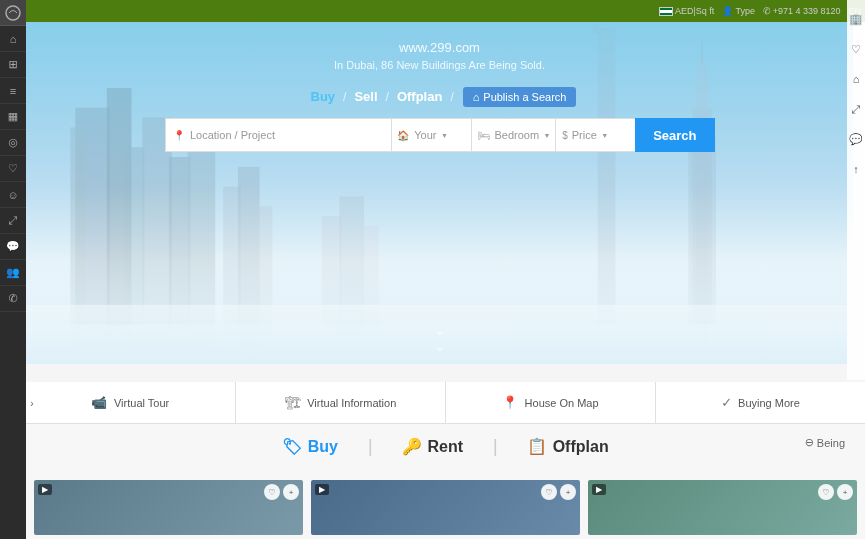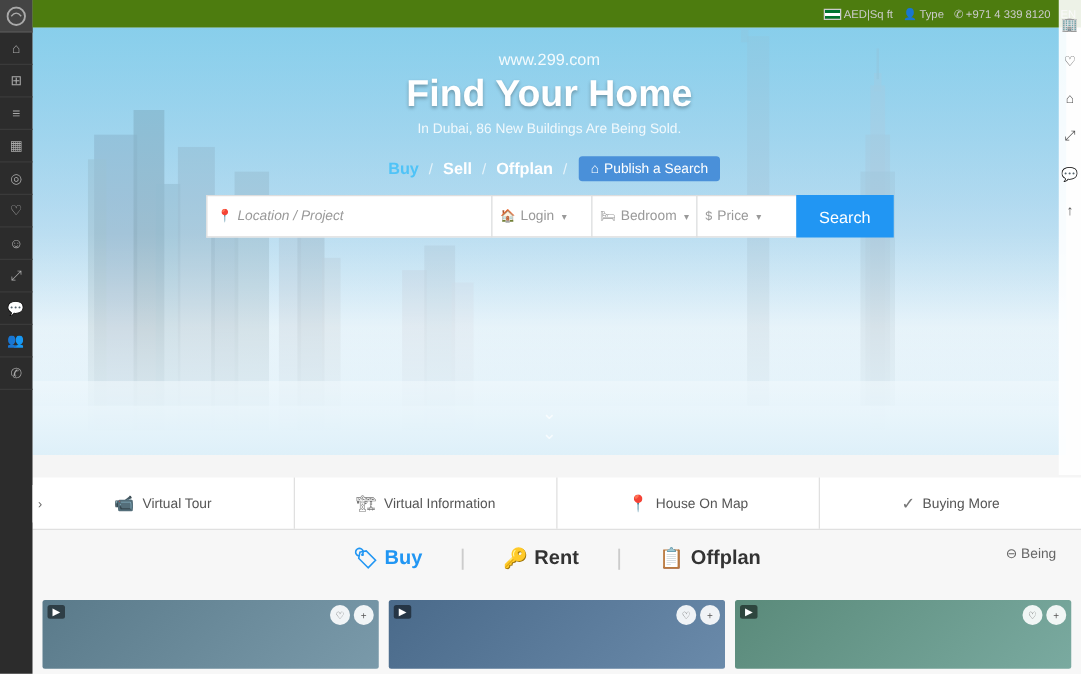--- a/index.html
+++ b/index.html
@@ -202,21 +202,21 @@
       align-items: center;
       gap: 4px;
     }
     .search-btn {
       background: #2196F3;
       color: #fff;
       border: none;
       height: 34px;
       padding: 0 18px;
       font-size: 13px;
-      font-weight: normal;
+      font-weight: bold;
       cursor: pointer;
     }
 
     
     .chevron-down {
       position: absolute;
       bottom: 10px;
       left: 50%;
       transform: translateX(-50%);
       color: rgba(255,255,255,0.7);
@@ -451,45 +451,44 @@
 
     <rect x="0" y="300" width="839" height="60" fill="rgba(255,255,255,0.6)"></rect>
     <rect x="0" y="320" width="839" height="40" fill="rgba(255,255,255,0.7)"></rect>
     <rect x="0" y="340" width="839" height="20" fill="rgba(255,255,255,0.8)"></rect>
   </svg>
 
   <div class="hero-bg-image"></div>
 
   <div class="hero-content">
     <div class="hero-url">www.299.com</div>
-    <div class="hero-title">Find Your Home</div>
     <div class="hero-subtitle">In Dubai, 86 New Buildings Are Being Sold.</div>
 
     <div class="hero-nav">
       <span class="hero-nav-item active">Buy</span>
       <span class="hero-nav-sep">/</span>
       <span class="hero-nav-item">Sell</span>
       <span class="hero-nav-sep">/</span>
       <span class="hero-nav-item">Offplan</span>
       <span class="hero-nav-sep">/</span>
       &nbsp;&nbsp;
       <button class="publish-btn">
         <span>⌂</span>
         <span>Publish a Search</span>
       </button>
     </div>
 
     <div class="search-bar">
       <div class="search-input-group location">
         <span style="font-size:10px;">📍</span>
-        <span style="font-size:11px;color:#999;font-style:italic;">Location / Project</span>
+        <span style="font-size:11px;color:#999;">Location / Project</span>
       </div>
       <div class="search-select">
         <span style="font-size:10px;">🏠</span>
-        <span>Login</span>
+        <span>Your</span>
         <span style="font-size:8px;margin-left:2px;">▾</span>
       </div>
       <div class="search-select">
         <span style="font-size:10px;">🛏</span>
         <span>Bedroom</span>
         <span style="font-size:8px;margin-left:2px;">▾</span>
       </div>
       <div class="search-select">
         <span style="font-size:10px;">$</span>
         <span>Price</span>

